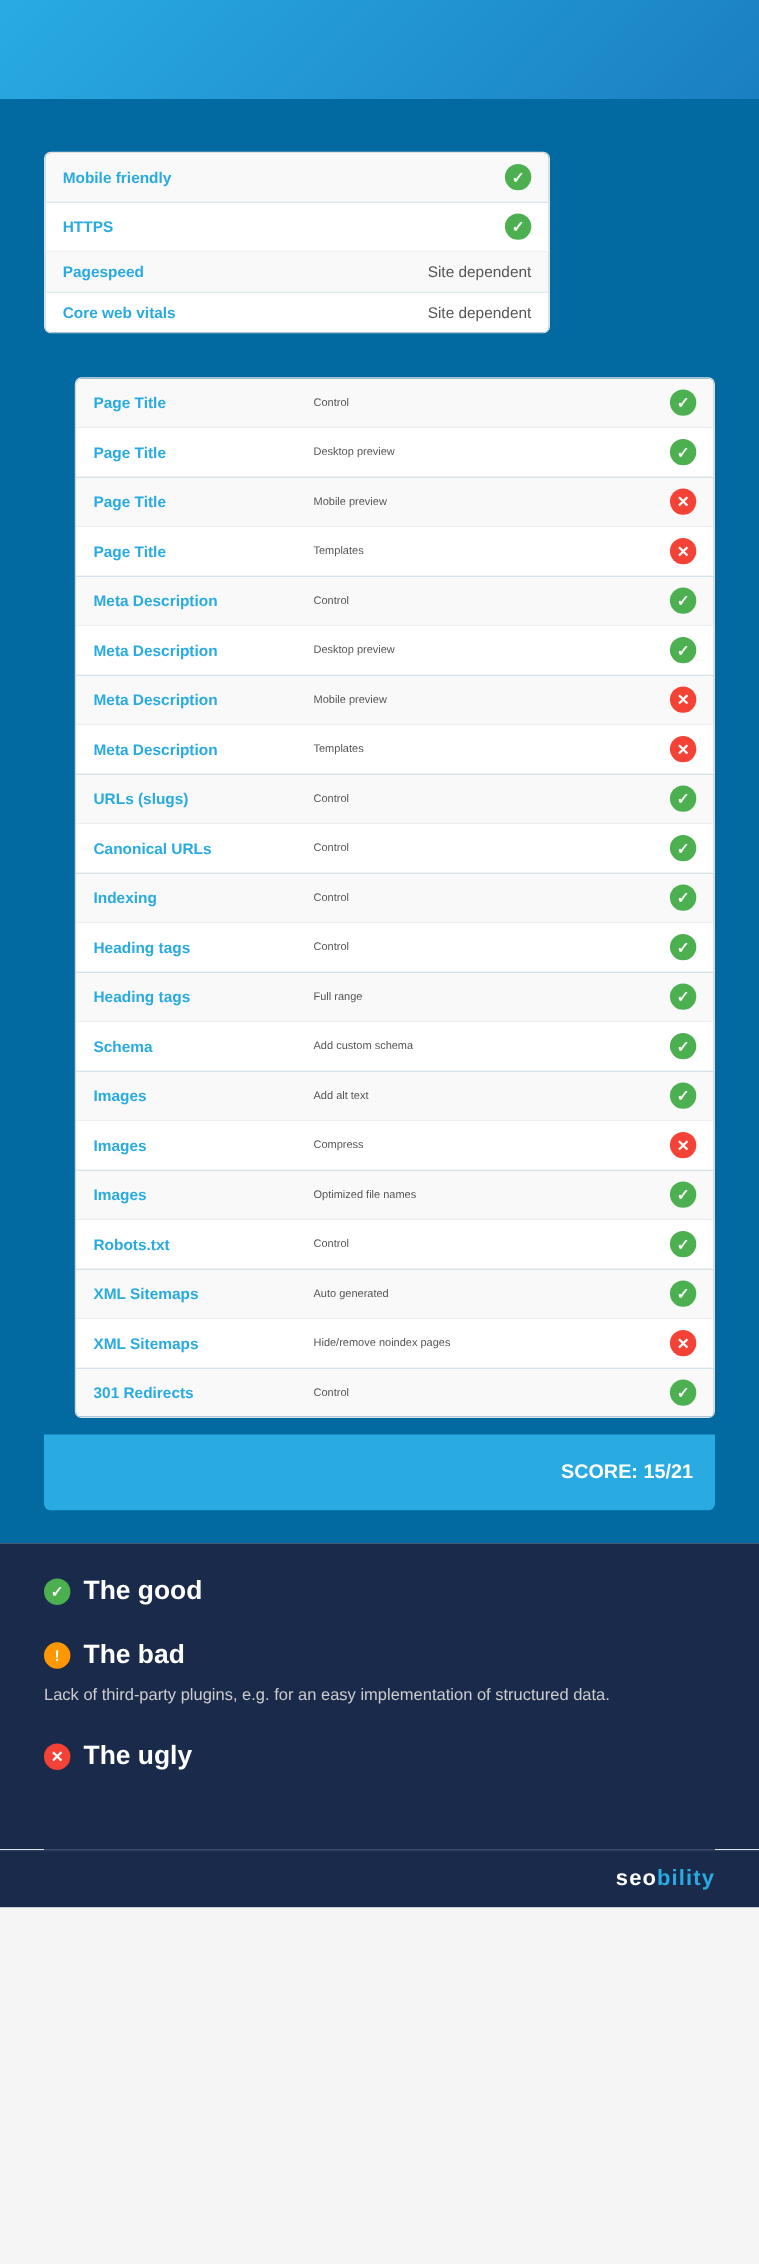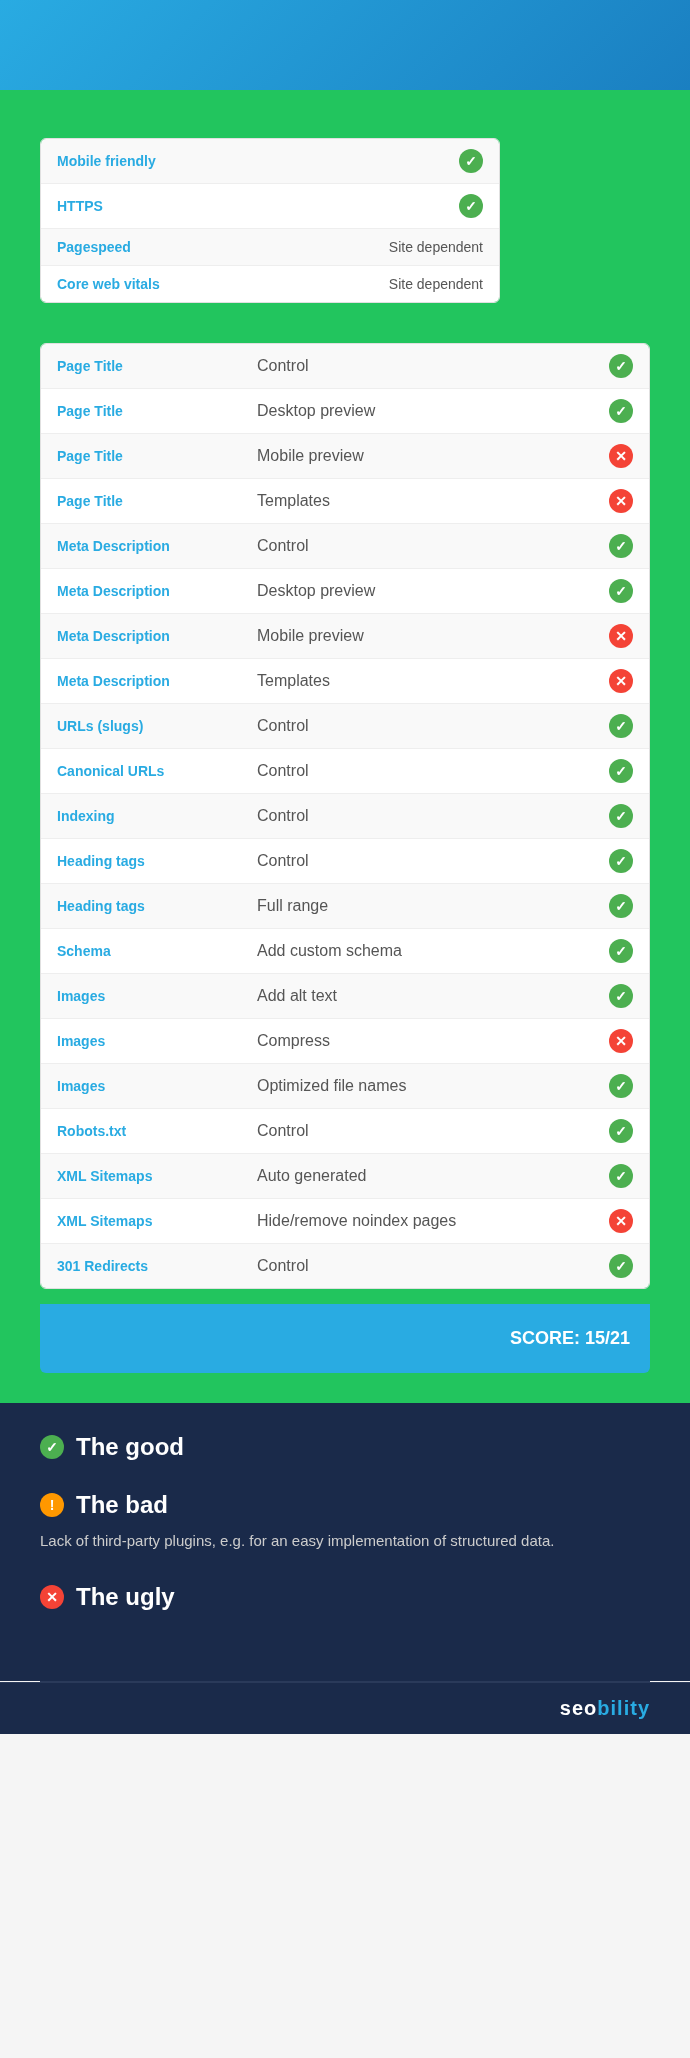--- a/index.html
+++ b/index.html
@@ -17,21 +17,21 @@
     }
     .header h1 {
       color: white;
       font-size: 48px;
       font-weight: 900;
       letter-spacing: 1px;
     }
 
     
     .main {
-      background: #22c55e;
+      background: #0369a1;
       padding: 30px 40px;
     }
 
     
     .section-title {
       color: #29abe2;
       font-size: 32px;
       font-weight: 800;
       margin-bottom: 18px;
     }
@@ -123,39 +123,40 @@
       font-weight: 900;
       line-height: 1;
     }
 
     
     .seo-table {
       border: 1px solid #e0e0e0;
       border-radius: 6px;
       overflow: hidden;
       margin-bottom: 16px;
+      margin-left: 28px;
     }
     .seo-row {
       display: flex;
       align-items: center;
       padding: 10px 16px;
       border-bottom: 1px solid #eee;
     }
     .seo-row:last-child { border-bottom: none; }
     .seo-row:nth-child(odd) { background: #f9f9f9; }
     .seo-row:nth-child(even) { background: #fff; }
     .seo-label {
       color: #29abe2;
       font-weight: 700;
       font-size: 14px;
       flex: 0 0 200px;
     }
     .seo-value {
       color: #555;
-      font-size: 16px;
+      font-size: 10px;
       flex: 1;
     }
     .seo-icon {
       flex: 0 0 30px;
       display: flex;
       justify-content: flex-end;
     }
 
     
     .score-bar {

